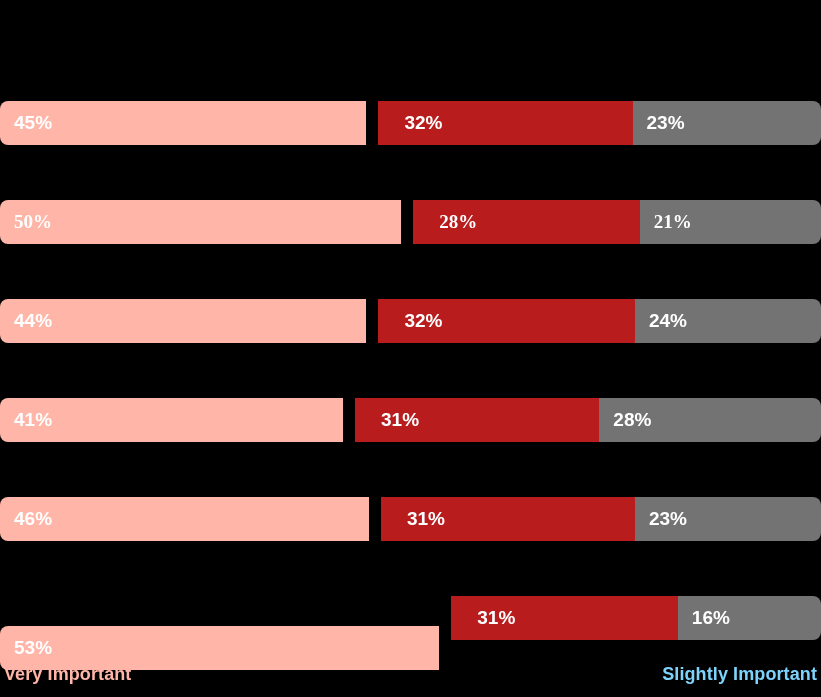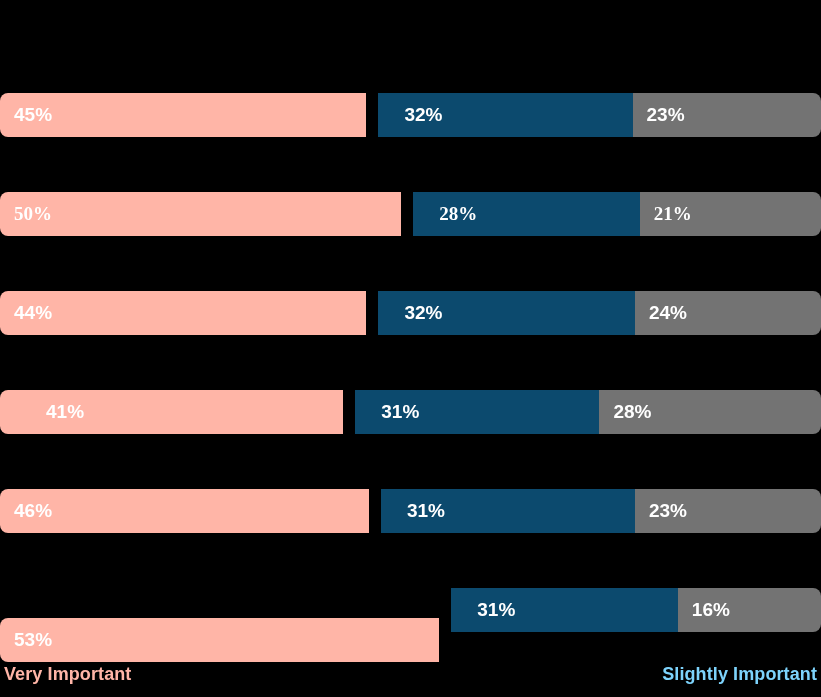--- a/index.html
+++ b/index.html
@@ -16,21 +16,21 @@
   }
   #chart-root {
     position: relative;
     width: 821px;
     height: 697px;
     background: #000000;
   }
   .plot-area {
     position: absolute;
     left: 0;
-    top: 0;
+    top: 8px;
     width: 821px;
     height: 655px;
   }
   .bar-row {
     position: absolute;
     left: 0;
     width: 821px;
     height: 44px;
     display: flex;
     flex-direction: row;
@@ -42,21 +42,21 @@
     box-sizing: border-box;
     display: flex;
     align-items: center;
   }
   .seg-very {
     background: #ffb5a7;
     border-top-left-radius: 8px;
     border-bottom-left-radius: 8px;
   }
   .seg-mid {
-    background: #0c4a6e;
+    background: #b91c1c;
     margin-left: 12px;
   }
   .seg-slightly {
     background: #737373;
     border-top-right-radius: 8px;
     border-bottom-right-radius: 8px;
   }
   .seg-label {
     font-size: 19px;
     font-weight: bold;
@@ -129,21 +129,21 @@
       </div>
       <div class="seg seg-mid" style="width:31.7%;">
         <span class="seg-label">32%</span>
       </div>
       <div class="seg seg-slightly" style="width:23.0%;margin-left:auto;">
         <span class="seg-label">24%</span>
       </div>
     </div>
 
     <div class="bar-row" style="top:390px;">
-      <div class="seg seg-very" style="width:42.4%;padding-left:32px;">
+      <div class="seg seg-very" style="width:42.4%;">
         <span class="seg-label">41%</span>
       </div>
       <div class="seg seg-mid" style="width:30.2%;">
         <span class="seg-label">31%</span>
       </div>
       <div class="seg seg-slightly" style="width:27.4%;margin-left:auto;">
         <span class="seg-label">28%</span>
       </div>
     </div>
 

